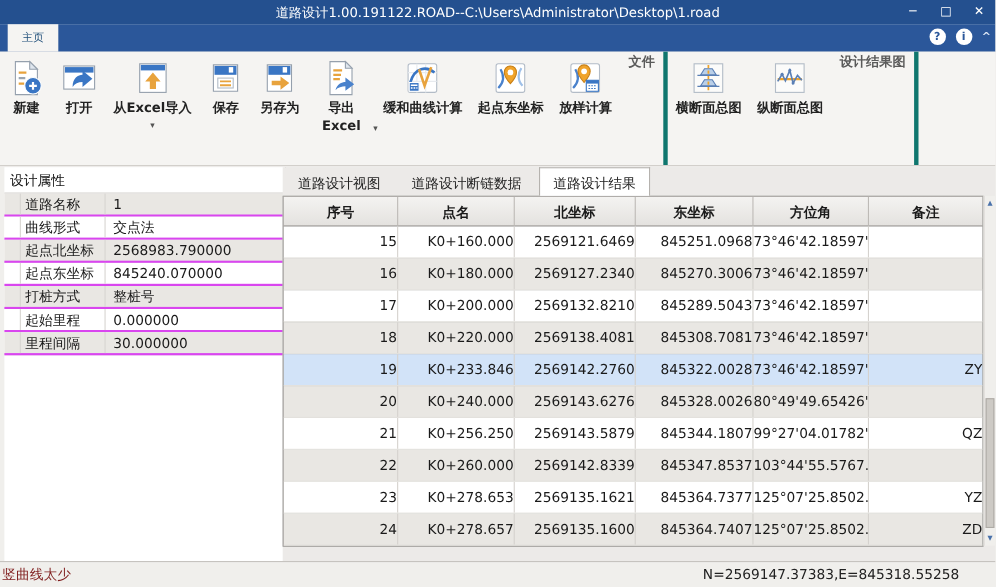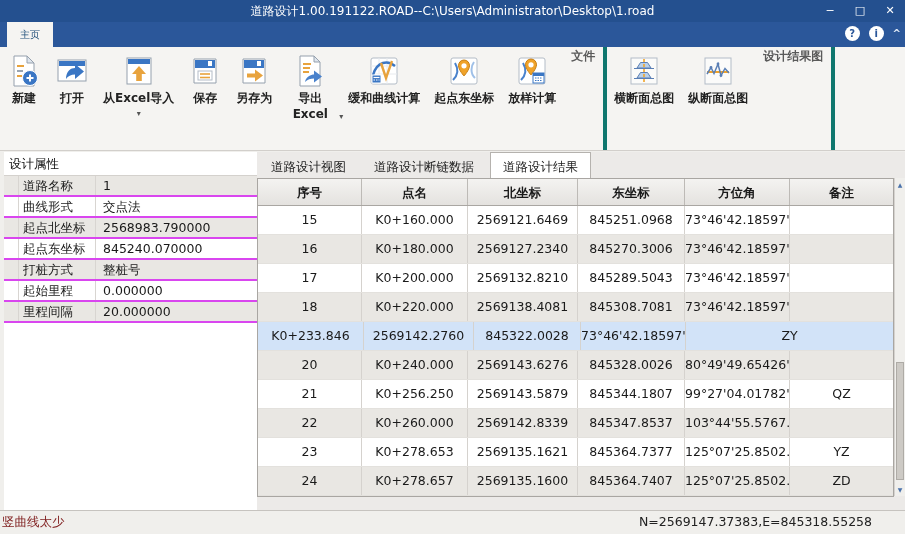--- a/index.html
+++ b/index.html
@@ -46,21 +46,21 @@
   .vtabs { height:26px; display:flex; align-items:flex-end; padding-left:2px; }
   .vtab { height:23px; line-height:23px; padding:0 12px; color:#222; margin-right:4px; }
   .vtab.active { background:#fff; border:1px solid #b5b2ae; border-bottom:none; height:26px; line-height:28px; position:relative; z-index:2; }
 
   .grid { position:absolute; top:26px; left:0; right:11px; border:1px solid #a9a6a2; background:#a3a3a3; }
   .thead { display:flex; height:27px; background:linear-gradient(#f4f3f1,#e4e2df); border-bottom:1px solid #a9a6a2; font-weight:bold; }
   .th { line-height:27px; text-align:center; border-right:1px solid #bdbab6; }
   .tr { display:flex; height:29px; border-bottom:1px solid #e3e1dd; background:#fff; }
   .tr.alt { background:#e9e7e3; }
   .tr.sel { background:#d2e3f8; }
-  .td { line-height:28px; text-align:center; border-right:1px solid #d5d2ce; overflow:hidden; white-space:nowrap; }
+  .td { line-height:28px; text-align:right; border-right:1px solid #d5d2ce; overflow:hidden; white-space:nowrap; }
   .c0 { width:104px; } .c1 { width:106px; } .c2 { width:110px; } .c3 { width:107px; } .c4 { width:105px; } .c5 { flex:1; border-right:none; }
 
   .vscroll { position:absolute; top:26px; right:0; width:11px; height:318px; background:#f0efec; border-left:1px solid #d5d2ce; }
   .sarrow { height:13px; font-size:6px; color:#4a72aa; text-align:center; line-height:13px; }
   .sarrow.down { position:absolute; bottom:0; left:0; right:0; }
   .sthumb { position:absolute; top:184px; height:118px; left:1px; right:1px; background:#cdcac5; border:1px solid #aeaba6; }
 
   
   .statusbar { position:absolute; bottom:0; left:0; right:0; height:24px; background:#f0efec; border-top:1px solid #c6c3bf; }
   .sb-left { position:absolute; left:2px; top:0; line-height:22px; color:#7f1d1d; }
@@ -284,21 +284,21 @@
       <div class="pvalue">整桩号</div>
     </div>
     <div class="prow">
       <div class="pgutter"></div>
       <div class="plabel">起始里程</div>
       <div class="pvalue">0.000000</div>
     </div>
     <div class="prow alt">
       <div class="pgutter"></div>
       <div class="plabel">里程间隔</div>
-      <div class="pvalue">20.000000</div>
+      <div class="pvalue">30.000000</div>
     </div>
   </div>
 </div>
 
 <div class="main">
 
   <div class="vtabs">
     <span class="vtab">道路设计视图</span>
     <span class="vtab">道路设计断链数据</span>
     <span class="vtab active">道路设计结果</span>
@@ -340,20 +340,21 @@
     </div>
     <div class="tr alt">
       <div class="td c0">18</div>
       <div class="td c1">K0+220.000</div>
       <div class="td c2">2569138.4081</div>
       <div class="td c3">845308.7081</div>
       <div class="td c4">73°46'42.18597"</div>
       <div class="td c5"></div>
     </div>
     <div class="tr sel">
+      <div class="td c0">19</div>
       <div class="td c1">K0+233.846</div>
       <div class="td c2">2569142.2760</div>
       <div class="td c3">845322.0028</div>
       <div class="td c4">73°46'42.18597"</div>
       <div class="td c5">ZY</div>
     </div>
     <div class="tr alt">
       <div class="td c0">20</div>
       <div class="td c1">K0+240.000</div>
       <div class="td c2">2569143.6276</div>

